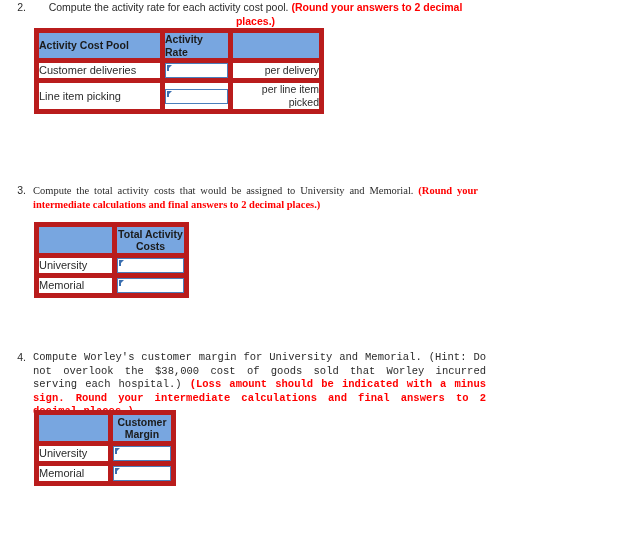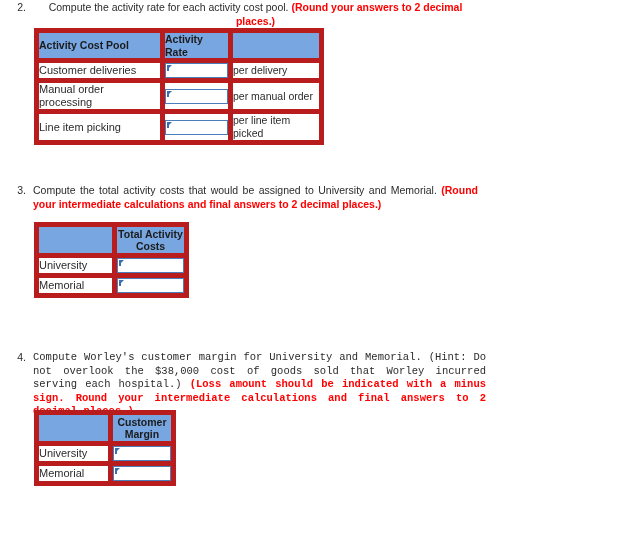--- a/index.html
+++ b/index.html
@@ -69,20 +69,21 @@
     font-size: 11px;
     line-height: 13px;
     padding: 3px 5px;
     color: #2b2b2b;
   }
   td.unit {
     font-size: 10.5px;
     line-height: 13px;
     padding: 3px 5px;
     color: #2b2b2b;
+    text-align: right;
   }
   td.fieldcell {
     padding: 2px 2px 2px 2px;
   }
 
   
   .answer-wrap {
     position: relative;
     display: block;
   }
@@ -151,45 +152,35 @@
       <td class="label">Customer deliveries</td>
       <td class="fieldcell">
         <span class="answer-wrap">
           <input class="answer" type="text" value="" style="">
           <span class="flag"></span>
         </span>
       </td>
       <td class="unit">per delivery</td>
     </tr>
     <tr>
-      <td class="label">Manual order processing</td>
-      <td class="fieldcell">
-        <span class="answer-wrap">
-          <input class="answer" type="text" value="" style="">
-          <span class="flag"></span>
-        </span>
-      </td>
-      <td class="unit">per manual order</td>
-    </tr>
-    <tr>
       <td class="label">Line item picking</td>
       <td class="fieldcell">
         <span class="answer-wrap">
           <input class="answer" type="text" value="" style="">
           <span class="flag"></span>
         </span>
       </td>
       <td class="unit">per line item picked</td>
     </tr>
   </tbody>
 </table>
 
 <div class="question" style="left:8px; top:184px; width:470px;">
   <div class="q-num">3.</div>
-  <div class="q-body" style="width:452px;">
+  <div class="q-body" style="width:452px;font-family:Liberation Serif, serif;">
     <span>Compute the total activity costs that would be assigned to University and Memorial. </span><span class="red">(Round your intermediate calculations and final answers to 2 decimal places.)</span>
   </div>
 </div>
 
 <table class="grid" style="left:34px; top:222px; width:150px;padding-left:12px;">
   <colgroup>
     <col style="width:78px">
     <col style="width:72px">
   </colgroup>
   <thead>

